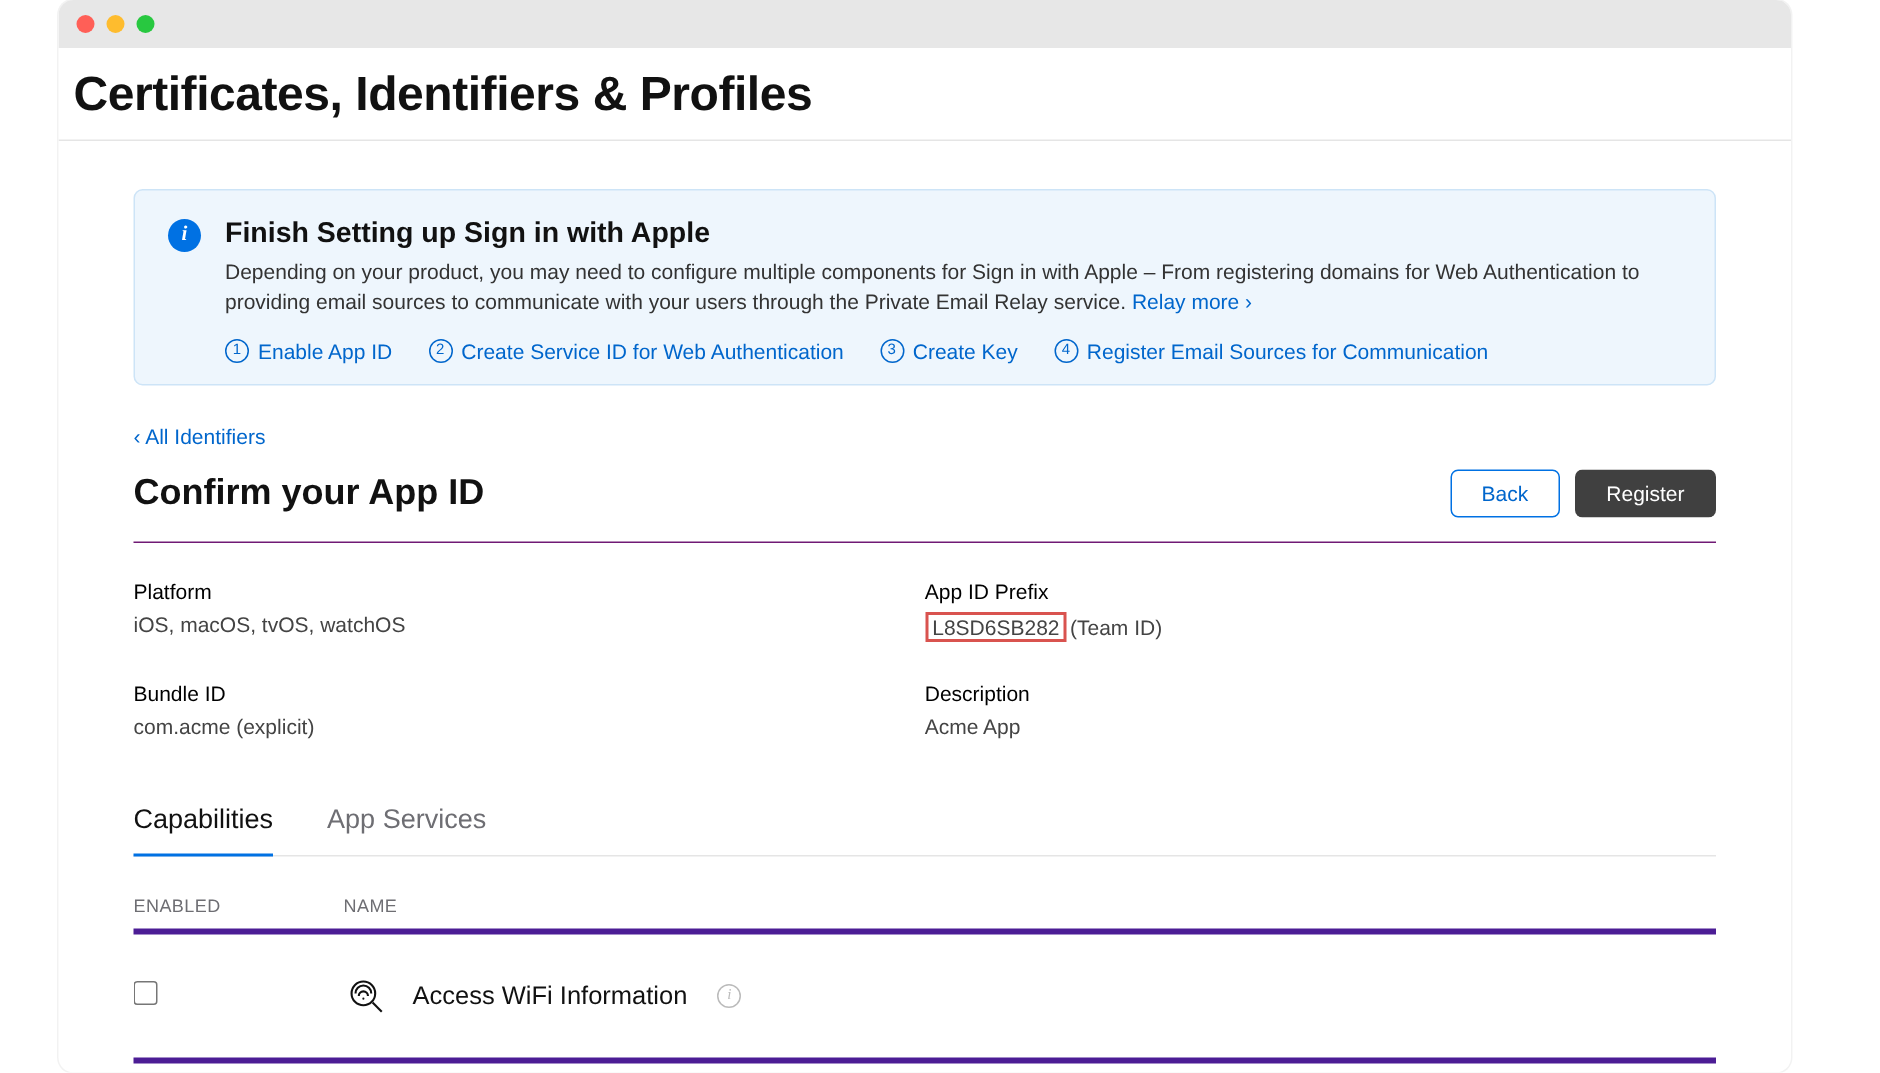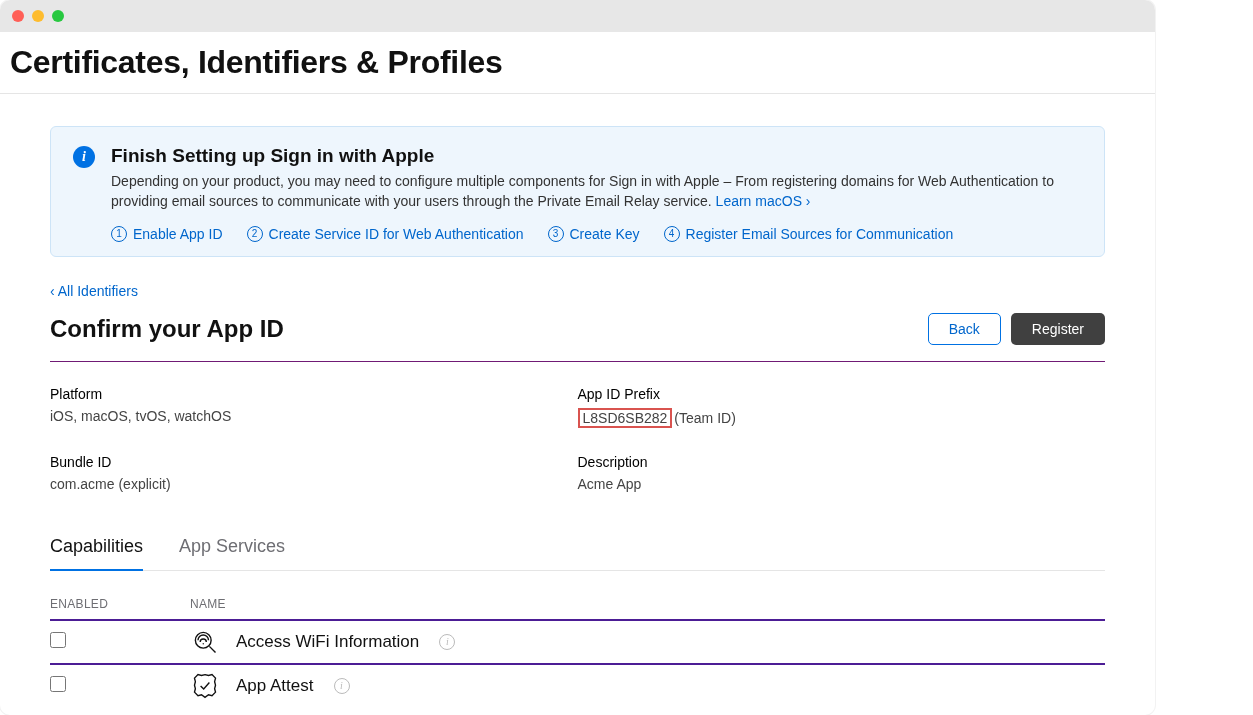--- a/index.html
+++ b/index.html
@@ -11,20 +11,21 @@
     background: #fff;
   }
   .window {
     width: 1155px;
     height: 715px;
     border-radius: 10px;
     overflow: hidden;
     background: #fff;
     position: relative;
     box-shadow: 0 0 0 1px rgba(0,0,0,0.05);
+    margin-left: 39px;
   }
   .titlebar {
     height: 32px;
     background: #e7e7e7;
     display: flex;
     align-items: center;
     padding: 0 12px;
     gap: 8px;
   }
   .traffic { display:flex; gap:8px; }
@@ -135,22 +136,22 @@
   .cap-head {
     display:grid;
     grid-template-columns: 140px 1fr;
     font-size:12px; letter-spacing:0.3px; color:#6e6e73;
     padding-bottom: 8px;
   }
   .cap-row {
     display:grid;
     grid-template-columns: 140px 1fr;
     align-items:center;
-    border-top:2px solid #4c1d95;
-    padding: 6px 0;
+    border-top:4px solid #4c1d95;
+    padding: 26px 0;
   }
   .cap-check input {
     width:16px; height:16px;
     accent-color:#0071e3;
   }
   .cap-name-cell {
     display:flex; align-items:center; gap:16px;
     font-size:17px; color:#111;
   }
   .cap-icon {
@@ -180,21 +181,21 @@
 
   <div class="page-title">Certificates, Identifiers &amp; Profiles</div>
 
   <div class="content">
 
     <div class="info-banner">
       <div class="info-icon">i</div>
       <div class="banner-body">
         <div class="banner-title">Finish Setting up Sign in with Apple</div>
         <div class="banner-text">
-          <span>Depending on your product, you may need to configure multiple components for Sign in with Apple – From registering domains for Web Authentication to providing email sources to communicate with your users through the Private Email Relay service. </span><a href="#">Learn macOS ›</a>
+          <span>Depending on your product, you may need to configure multiple components for Sign in with Apple – From registering domains for Web Authentication to providing email sources to communicate with your users through the Private Email Relay service. </span><a href="#">Relay more ›</a>
         </div>
         <div class="banner-steps">
           <a href="#" class="step-link">
             <span class="step-num">1</span>
             <span>Enable App ID</span>
           </a>
           <a href="#" class="step-link">
             <span class="step-num">2</span>
             <span>Create Service ID for Web Authentication</span>
           </a>

